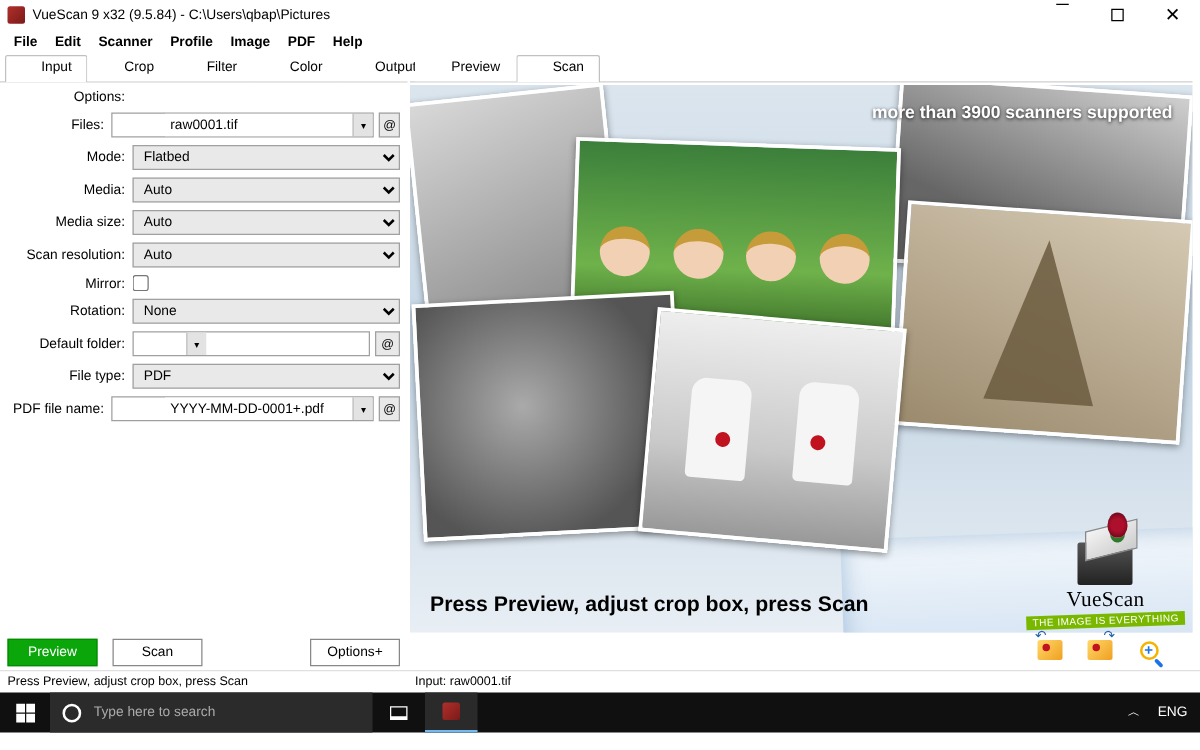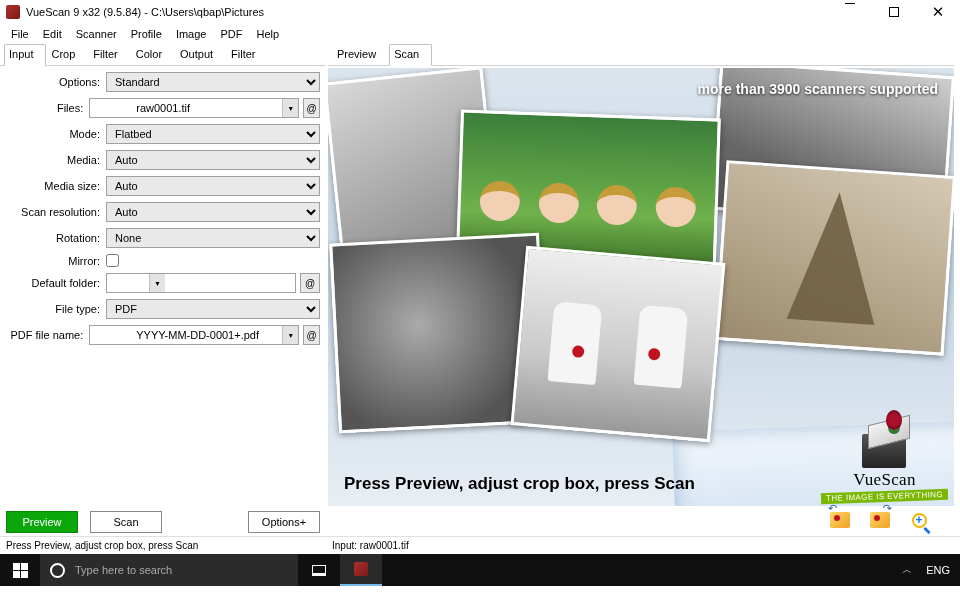--- a/index.html
+++ b/index.html
@@ -7,29 +7,29 @@
 
   .titlebar { height: 24px; display: flex; align-items: center; padding: 0 0 0 6px; background: #fff; }
   .titlebar .icon { width: 14px; height: 14px; background: linear-gradient(135deg,#b0302c,#7b1a18); border-radius: 2px; margin-right: 6px; }
   .titlebar .title { flex: 1; font-size: 11px; color: #000; }
   .titlebar .win-controls { display: flex; }
   .titlebar .win-controls div { width: 44px; height: 24px; display: flex; align-items: center; justify-content: center; font-size: 12px; }
   .titlebar .win-controls .sq { width:10px; height:10px; border:1px solid #000; }
   .titlebar .win-controls .x { font-size:15px; }
   .titlebar .win-controls .mn { width:10px; border-top:1px solid #000; margin-top:6px; }
 
-  .menubar { height: 20px; display: flex; align-items: center; padding: 0 4px; gap: 0; font-size: 11px; }
+  .menubar { height: 20px; display: flex; align-items: center; padding: 0 4px; gap: 0; font-size: 11px; font-weight: bold; }
   .menubar span { padding: 2px 7px; }
 
   .content { display: flex; height: 492px; }
   .left { width: 326px; border-right: 0; display: flex; flex-direction: column; }
   .right { flex: 1; display: flex; flex-direction: column; padding: 0 6px 0 2px; }
 
   .tabs { display: flex; height: 22px; border-bottom: 1px solid #d0d0d0; padding-left: 4px; }
-  .tab { padding: 3px 12px 0 4px; border: 1px solid transparent; border-bottom: none; font-size: 11px; background: #fff; }
+  .tab { padding: 3px 12px 0 28px; border: 1px solid transparent; border-bottom: none; font-size: 11px; background: #fff; }
   .tab.active { border: 1px solid #c0c0c0; border-bottom: 1px solid #fff; margin-bottom: -1px; border-radius: 2px 2px 0 0; background: #fff; }
   .tab.inactive { color: #000; }
 
   .form { padding: 6px 6px 0 6px; display: flex; flex-direction: column; gap: 6px; }
   .row { display: flex; align-items: center; gap: 4px; }
   .row label { width: 96px; text-align: right; font-size: 11px; padding-right: 2px; }
   .row select, .row input[type=text] { flex: 1; height: 20px; font-size: 11px; border: 1px solid #a0a0a0; background: #e9e9e9; padding: 0 4px; }
   .row .combo { flex: 1; display: flex; border: 1px solid #a0a0a0; height: 20px; padding-left: 42px; }
   .row .combo input { border: none; flex: 1; padding: 0 4px; font-size: 11px; }
   .row .combo .arrow { width: 16px; background: #e3e3e3; border-left: 1px solid #c0c0c0; display: flex; align-items: center; justify-content: center; font-size: 8px; }
@@ -134,21 +134,20 @@
       <div class="tab inactive">Crop</div>
       <div class="tab inactive">Filter</div>
       <div class="tab inactive">Color</div>
       <div class="tab inactive">Output</div>
       <div class="tab inactive">Filter</div>
     </div>
 
     <div class="form">
       <div class="row">
         <label>Options:</label>
-        <select><option>Standard</option></select>
       </div>
       <div class="row">
         <label>Files:</label>
         <div class="combo">
           <input value="raw0001.tif" style="">
           <div class="arrow">▾</div>
         </div>
         <div class="at-btn">@</div>
       </div>
       <div class="row">
@@ -161,28 +160,28 @@
       </div>
       <div class="row">
         <label>Media size:</label>
         <select><option>Auto</option></select>
       </div>
       <div class="row">
         <label>Scan resolution:</label>
         <select><option>Auto</option></select>
       </div>
       <div class="row">
-        <label>Rotation:</label>
-        <select><option>None</option></select>
-      </div>
-      <div class="row">
         <label>Mirror:</label>
         <div class="checkbox-wrap">
             <input type="checkbox" style="">
           </div>
+      </div>
+      <div class="row">
+        <label>Rotation:</label>
+        <select><option>None</option></select>
       </div>
       <div class="row">
         <label>Default folder:</label>
         <div class="combo">
           <div class="arrow">▾</div>
         </div>
         <div class="at-btn">@</div>
       </div>
       <div class="row">
         <label>File type:</label>

